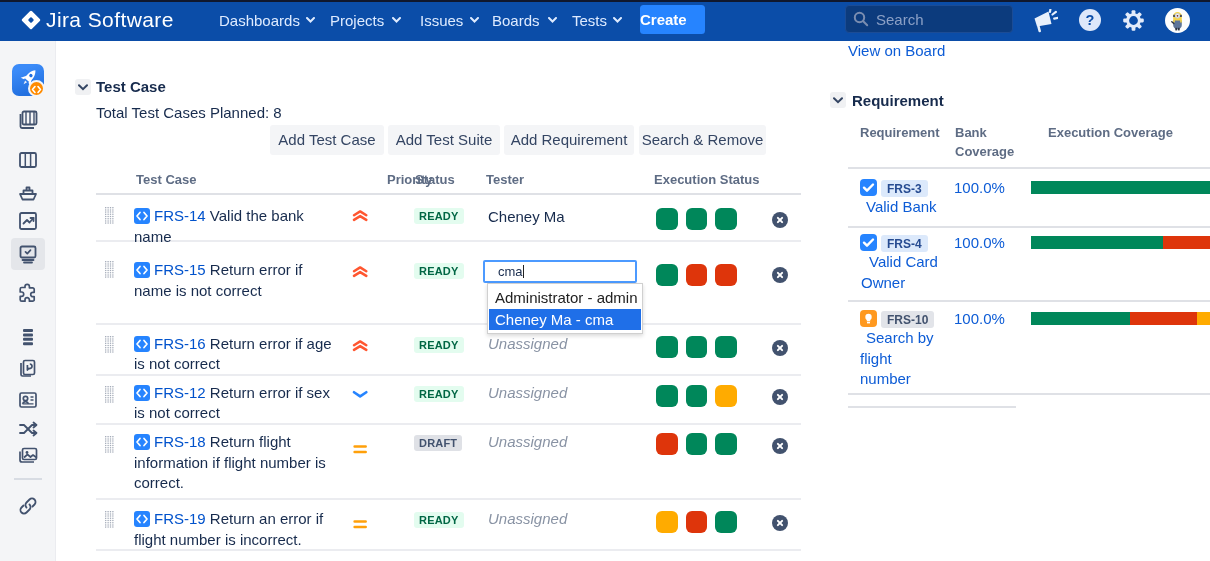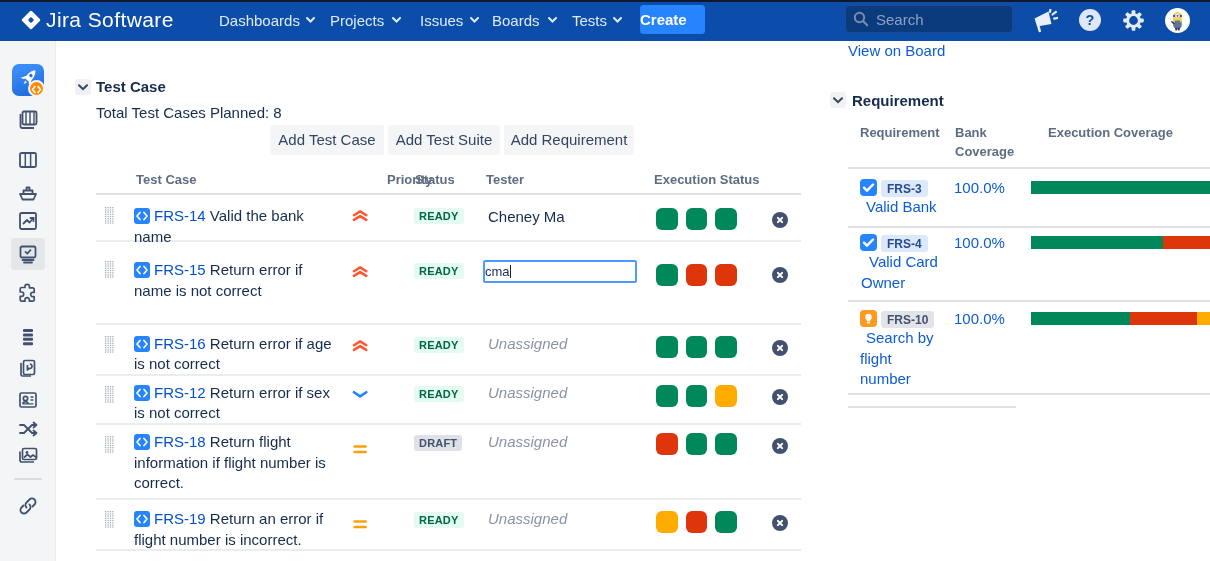--- a/index.html
+++ b/index.html
@@ -42,21 +42,21 @@
 .bready { background:#E3FCEF; color:#006644; }
 .bdraft { background:#DFE1E6; color:#42526E; }
 .tester { position:absolute; left:392px; font-size:15px; color:#172B4D; }
 .unass { color:#8993A4; font-style:italic; }
 .sq { position:absolute; width:21.5px; height:22px; border-radius:6px; }
 .g { background:#00875A; } .r { background:#DE350B; } .y { background:#FFAB00; }
 .xbtn { position:absolute; left:676px; width:16px; height:16px; border-radius:50%; background:#42526E; }
 .xbtn:before { content:""; position:absolute; left:4px; top:7px; width:8px; height:2px; background:#fff; transform:rotate(45deg); border-radius:1px;}
 .xbtn:after { content:""; position:absolute; left:4px; top:7px; width:8px; height:2px; background:#fff; transform:rotate(-45deg); border-radius:1px;}
 
-#tinput { position:absolute; left:483px; top:260px; width:154px; height:23px; background:#fff; border:2px solid #4C9AFF; border-radius:2px; font-size:13px; color:#172B4D; line-height:19px; padding-left:0; z-index:6;}
+#tinput { position:absolute; left:483px; top:260px; width:154px; height:23px; background:#fff; border:2px solid #4C9AFF; border-radius:2px; font-size:13px; color:#172B4D; line-height:19px; padding-left:13px; z-index:6;}
 #cursor { display:inline-block; width:1px; height:13px; background:#222; vertical-align:-2px; }
 #dropdown { position:absolute; left:487px; top:283px; width:156px; background:#fff; border:1px solid #D0D0D0; box-shadow:0 2px 4px rgba(0,0,0,0.15); z-index:7; padding:2px 0 3px 0;}
 .ditem { font-size:15px; color:#222; padding:3px 7px; white-space:nowrap; }
 .dsel { background:#1F6FE8; color:#fff; margin:0 1px; padding:2px 6px; }
 
 
 .rlink { position:absolute; font-size:15px; color:#0D5CD6; }
 .cbox { position:absolute; left:860px; width:17px; height:17px; border-radius:4px; background:#2684FF; }
 .fbadge { position:absolute; left:881px; height:17px; font-size:12px; font-weight:700; color:#264B91; background:#DCE9FB; border-radius:3px; padding:2px 6px; }
 .pct { position:absolute; left:954px; font-size:15px; color:#0D5CD6; }
@@ -289,20 +289,21 @@
 
 <div class="chevbox" style="left:75px; top:79px;"></div>
 <svg class="abs" style="left:78px; top:84px;" width="10" height="7" viewBox="0 0 10 7">
       <path d="M1 1.2l4 4 4-4" stroke="#344563" stroke-width="2" fill="none" stroke-linecap="round"></path>
     </svg>
 <div class="h1" style="left:96px; top:78px;">Test Case</div>
 <div class="plain" style="left:96px; top:104px;">Total Test Cases Planned: 8</div>
 <div class="gbtn" style="left:388px; width:112px;">Add Test Suite</div>
 <div class="gbtn" style="left:270px; width:114px;">Add Test Case</div>
 <div class="gbtn" style="left:504px; width:130px;">Add Requirement</div>
+<div class="gbtn" style="left:639px; width:127px;">Search &amp; Remove</div>
 
 <div class="thead" style="left:136px; top:172px;">Test Case</div>
 <div class="thead" style="left:353px; top:172px;padding-left:34px;">Priority</div>
 <div class="thead" style="left:415px; top:172px;">Status</div>
 <div class="thead" style="left:486px; top:172px;">Tester</div>
 <div class="thead" style="left:654px; top:172px;">Execution Status</div>
 <div id="hline"></div>
 
 <div class="row" style="top:195px; height:47px;">
   <svg class="dots" style="top:12px;" width="10" height="17" viewBox="0 0 10 17">
@@ -405,20 +406,24 @@
       </svg>
   <div class="badge bready" style="top:14px;">READY</div>
   <div class="tester unass" style="top:12px;">Unassigned</div>
   <div class="sq y" style="left:560px; top:13px;"></div>
   <div class="sq r" style="left:589.5px; top:13px;"></div>
   <div class="sq g" style="left:619px; top:13px;"></div>
   <div class="xbtn" style="top:17px;"></div>
 </div>
 
 <div id="tinput">cma<span id="cursor"></span></div>
+<div id="dropdown">
+  <div class="ditem">Administrator - admin</div>
+  <div class="ditem dsel">Cheney Ma - cma</div>
+</div>
 
 <div class="rlink" style="left:848px; top:42px;">View on Board</div>
 <div class="chevbox" style="left:830px; top:92px;"></div>
 <svg class="abs" style="left:833px; top:97px;" width="10" height="7" viewBox="0 0 10 7">
       <path d="M1 1.2l4 4 4-4" stroke="#344563" stroke-width="2" fill="none" stroke-linecap="round"></path>
     </svg>
 <div class="h1" style="left:852px; top:92px;">Requirement</div>
 <div class="thead" style="left:860px; top:125px;">Requirement</div>
 <div class="thead" style="left:955px; top:125px;">Bank</div>
 <div class="thead" style="left:955px; top:144px;">Coverage</div>

